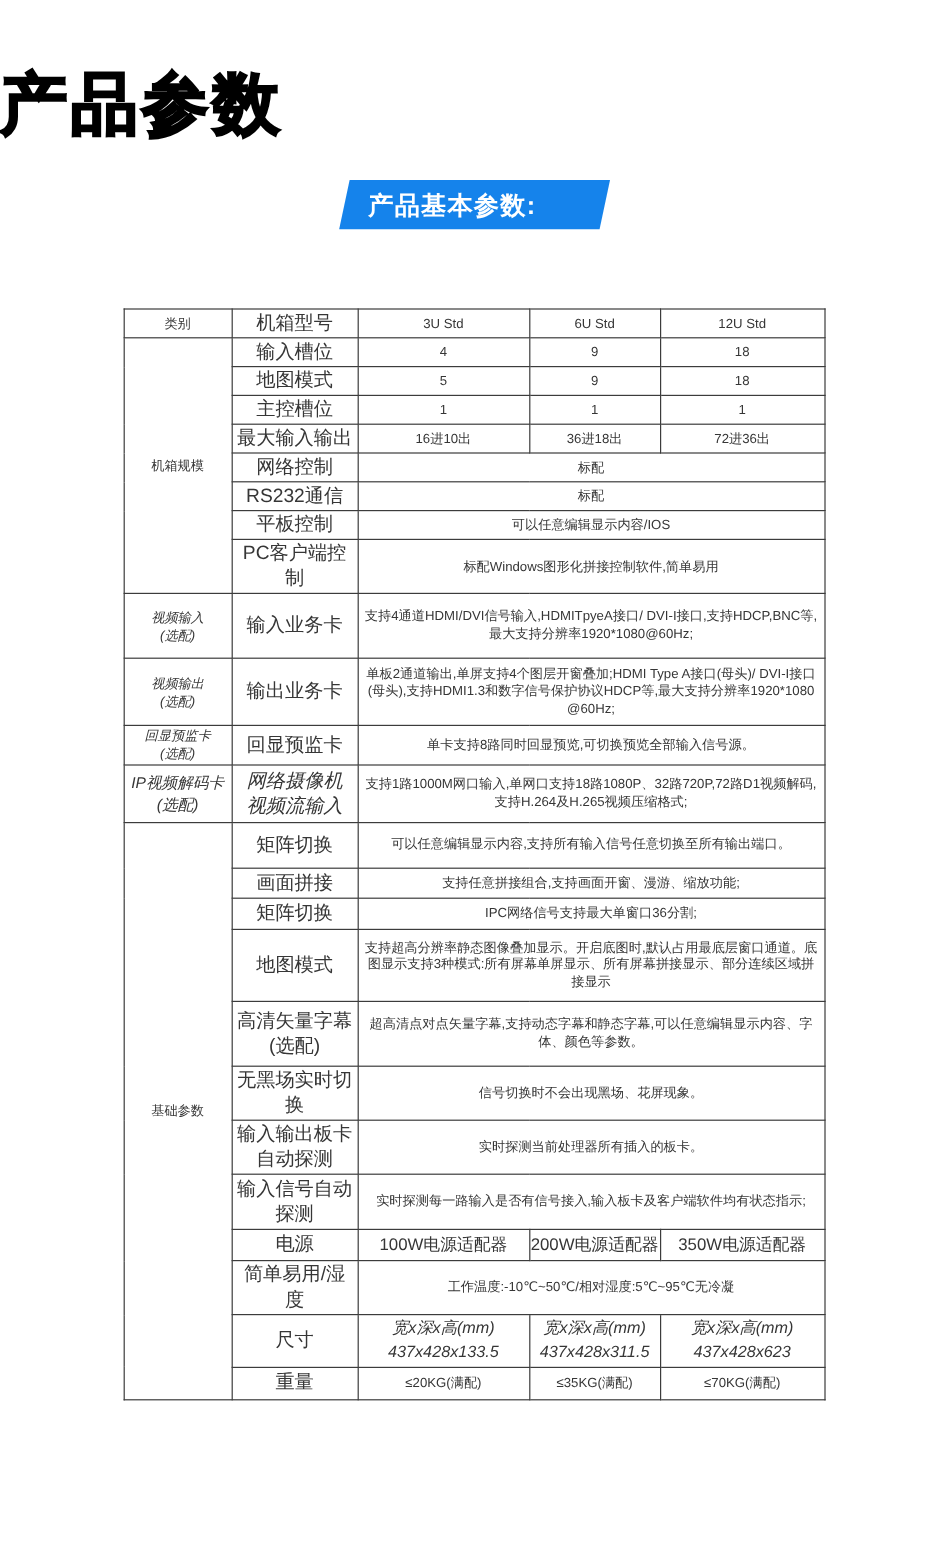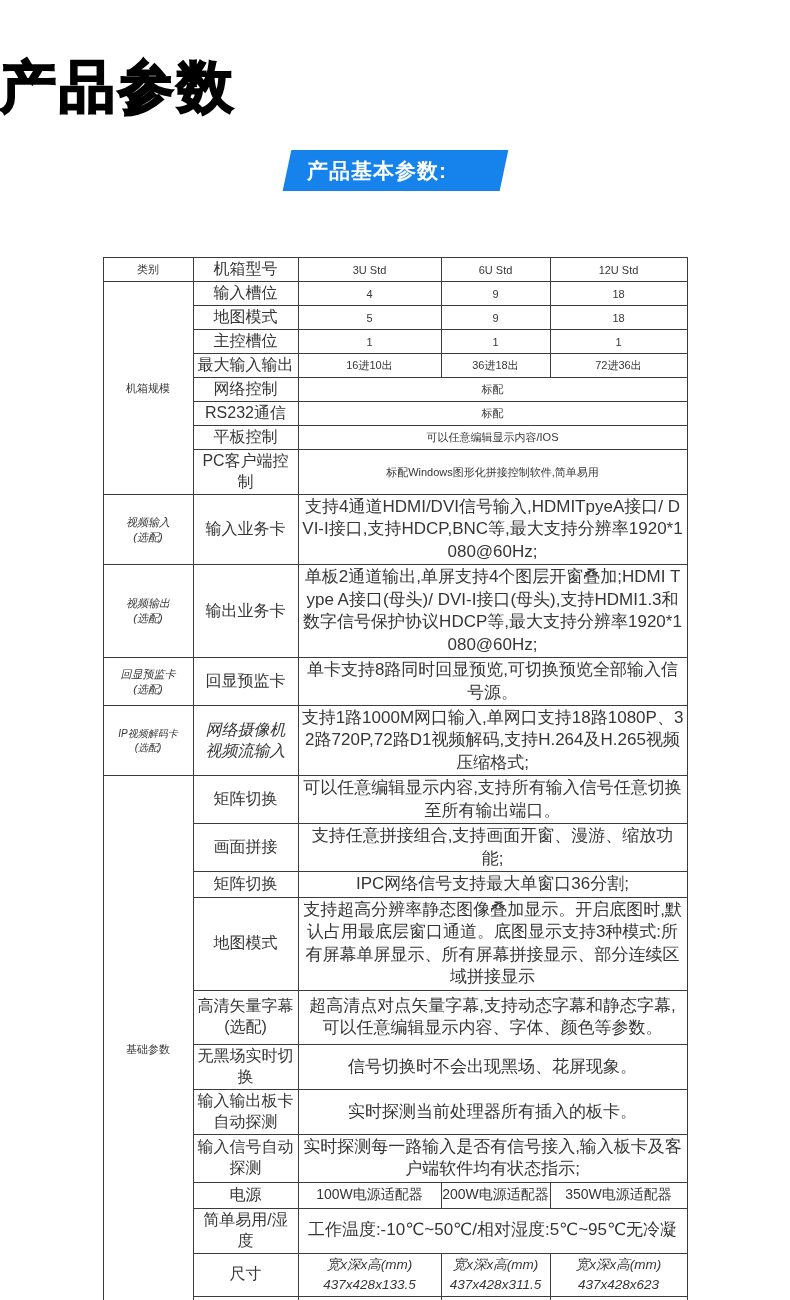--- a/index.html
+++ b/index.html
@@ -4,24 +4,24 @@
 <style>
   html,body{margin:0;padding:0;background:#fff;}
   body{width:790px;height:1300px;font-family:"Liberation Sans","DejaVu Sans",sans-serif;color:#363636;overflow:hidden;}
   .title{text-align:left;font-size:56px;font-weight:900;color:#000;margin:50px 0 0 0;letter-spacing:3px;-webkit-text-stroke:2px #000;}
   .banner{width:217px;height:41px;background:#1583EB;margin:24px auto 0;transform:skewX(-12deg);display:flex;align-items:center;}
   .banner-inner{transform:skewX(12deg);color:#fff;font-size:21px;font-weight:700;padding-left:20px;letter-spacing:1px;white-space:nowrap;}
   .tablewrap{margin-top:66px;}
   table{border-collapse:collapse;table-layout:fixed;width:584px;margin:0 auto;}
   td{border:1px solid #3c3c3c;text-align:center;vertical-align:middle;padding:1px 3px;word-break:break-all;}
   .cat{font-size:11px;}
-  .cat-small{font-size:10px;padding:1px 0;}
+  .cat-small{font-size:13px;padding:1px 0;}
   .lbl{font-size:16px;}
   .val{font-size:11px;}
-  .long{font-size:17px;line-height:1.32;}
+  .long{font-size:11px;line-height:1.32;}
   .pw{font-size:14px;padding:1px 0;}
   .dim{font-size:13.5px;line-height:1.5;padding:1px 0;margin-left:12px;}
   .line{display:block;font-style:italic;}
 </style>
 </head>
 <body>
 
 <div class="title">产品参数</div>
 
 <div class="banner">

